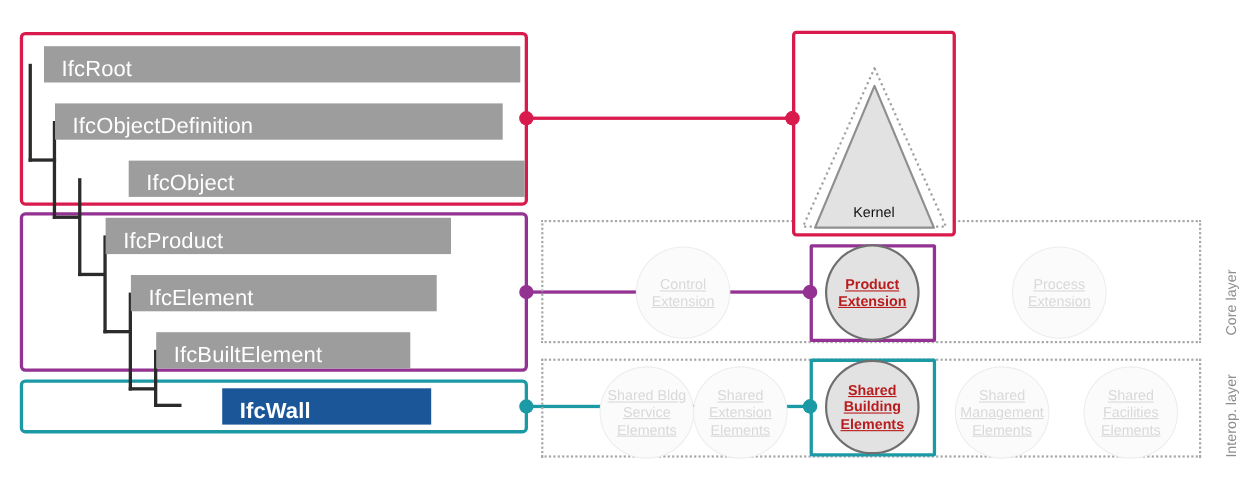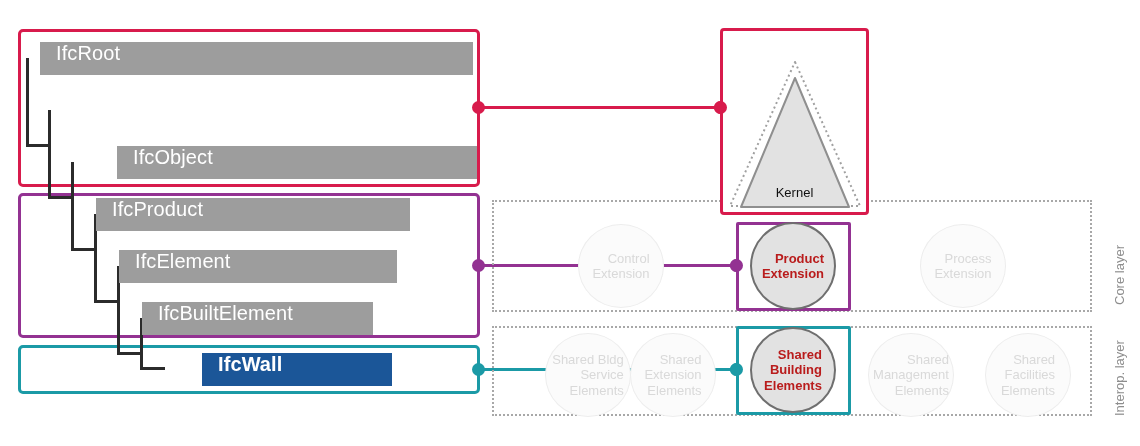--- a/index.html
+++ b/index.html
@@ -26,21 +26,21 @@
   .frame-root{border-width:3px;border-color:#d81b4c;}
   .frame-product{border-width:3px;border-color:#933292;}
   .frame-wall{border-width:3px;border-color:#1b9aa6;}
 
   
   .class-bar{
     position:absolute;
     box-sizing:border-box;
     background:#9d9d9d;
     display:flex;
-    align-items:flex-start;
+    align-items:flex-end;
     color:#ffffff;
     font-size:20px;
     letter-spacing:.1px;
     padding-left:16px;
     white-space:nowrap;
   }
   .class-bar.highlight{background:#1b5698;font-weight:bold;}
 
   
   .elbow-v{position:absolute;background:#2b2b2b;width:3px;}
@@ -63,23 +63,24 @@
   }
 
   
   .module{
     position:absolute;
     box-sizing:border-box;
     border-radius:50%;
     display:flex;
     align-items:center;
     justify-content:center;
-    text-align:right;
+    text-align:center;
     line-height:1.18;
     font-size:13px;
+    text-decoration:underline;
   }
   .module.faded{
     border:1.5px solid #ededed;
     background:#fbfbfb;
     color:#d9d9d9;
   }
   .module.active{
     border:2px solid #6f6f6f;
     background:#e2e2e2;
     color:#b91c1c;
@@ -144,20 +145,23 @@
   <div class="elbow-v" style="left:117px;top:266px;height:89px;"></div>
   <div class="elbow-h" style="left:117px;top:352px;width:25px;"></div>
 
   <div class="elbow-v" style="left:140px;top:318px;height:52px;"></div>
   <div class="elbow-h" style="left:140px;top:367px;width:25px;"></div>
 
   <div class="class-bar" style="left:40px;top:42px;width:433px;height:33px;">
     <span>IfcRoot</span>
   </div>
 
+  <div class="class-bar" style="left:50px;top:94px;width:407px;height:33px;">
+    <span>IfcObjectDefinition</span>
+  </div>
 
   <div class="class-bar" style="left:73px;top:146px;width:360px;height:33px;margin-left:44px;">
     <span>IfcObject</span>
   </div>
 
   <div class="class-bar" style="left:96px;top:198px;width:314px;height:33px;">
     <span>IfcProduct</span>
   </div>
 
   <div class="class-bar" style="left:119px;top:250px;width:278px;height:33px;">

